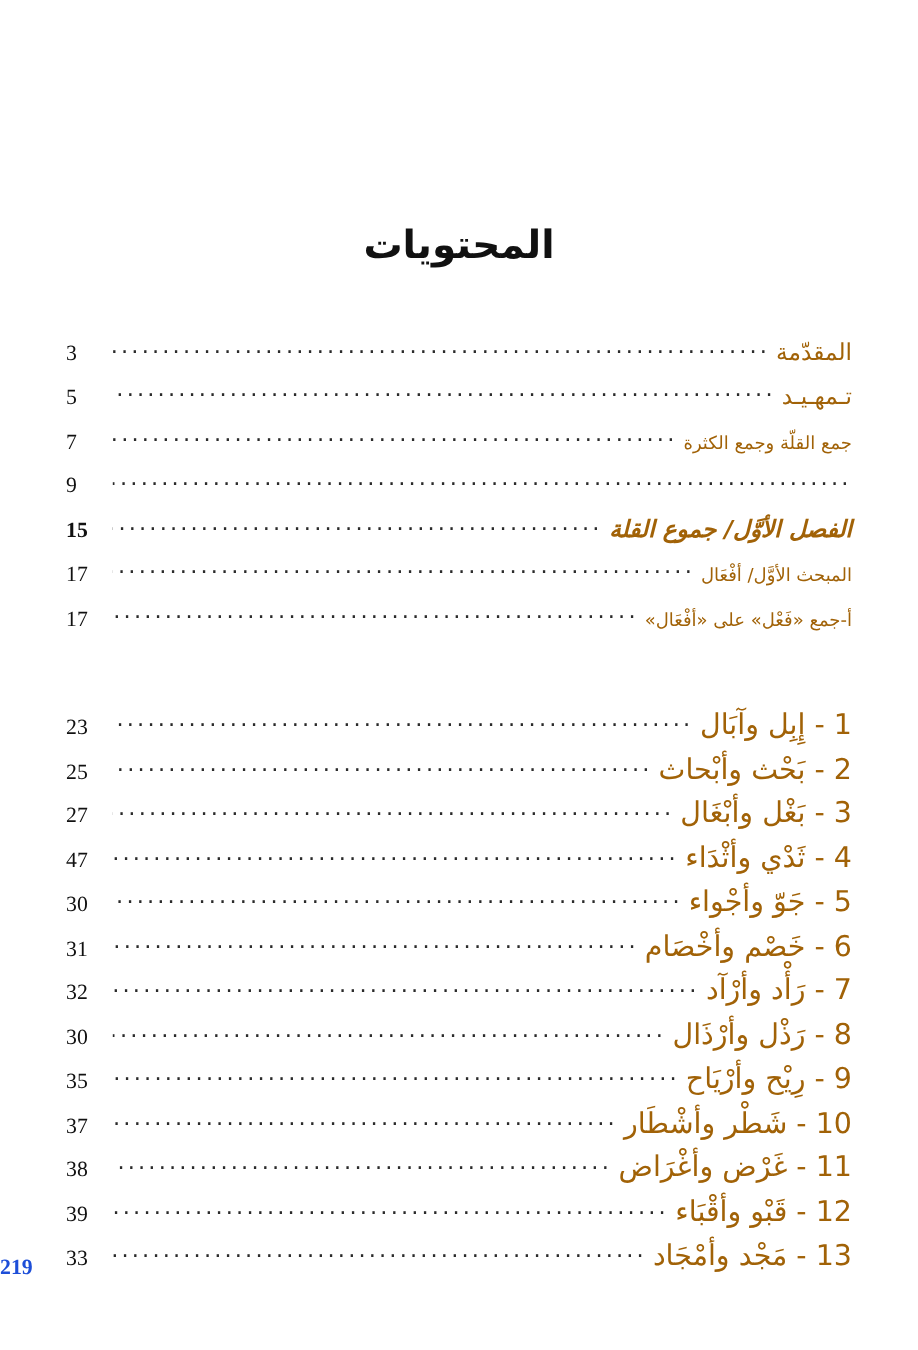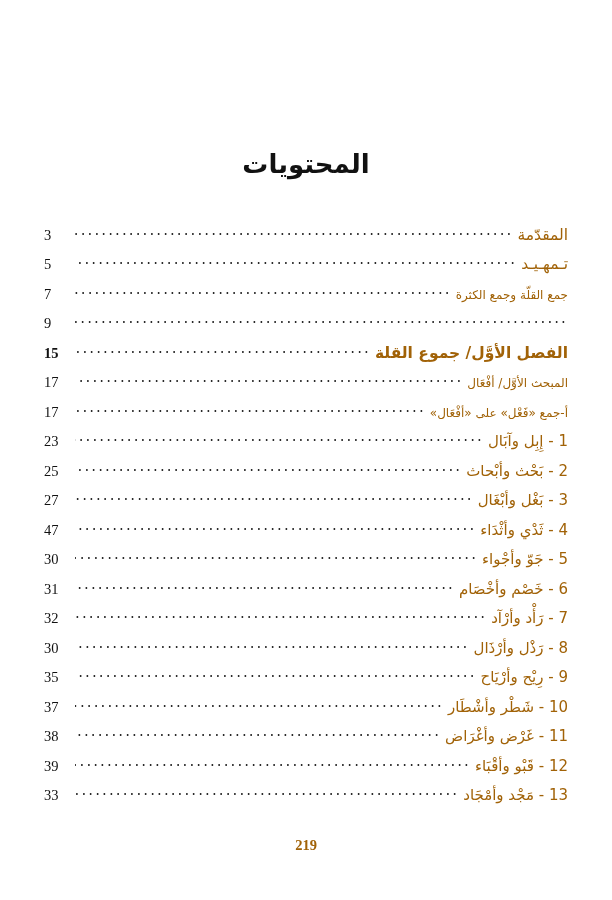--- a/index.html
+++ b/index.html
@@ -63,28 +63,28 @@
     font-size: 15.5px;
     line-height: 1;
     color: #a16207;
     direction: rtl;
     unicode-bidi: isolate;
     flex: 0 0 auto;
     padding-left: 4px;
   }
 
   .toc-row.level-0 .entry-text { font-size: 15.5px; }
-  .toc-row.level-0.bold .entry-text { font-weight: 700; }
+  .toc-row.level-0.bold .entry-text { font-weight: 700; font-style: italic; }
 
   
   .toc-row.level-1 { padding-right: 0; }
   .toc-row.level-2 { padding-right: 0; }
 
   .toc-row.level-1 .entry-text { font-size: 12px; }
-  .toc-row.level-2 .entry-text { font-size: 15px; }
+  .toc-row.level-2 .entry-text { font-size: 19px; margin-top: 44px; }
 
   
   .leader {
     flex: 1 1 auto;
     position: relative;
     height: 1em;
     overflow: hidden;
     min-width: 10px;
   }
   .leader::before {
@@ -115,24 +115,24 @@
   }
 
   .toc-row.bold .page-num { font-weight: 700; }
 
   
   .folio {
     position: absolute;
     bottom: 38px;
     left: 0;
     right: 0;
-    text-align: center;
+    text-align: left;
     font-size: 14.5px;
     font-weight: 700;
-    color: #a16207;
+    color: #1d4ed8;
     direction: ltr;
     font-family: "Liberation Serif", "DejaVu Serif", serif;
   }
 </style>
 </head>
 <body>
 
 <div class="page">
 
   <h1 class="toc-title">المحتويات</h1>

